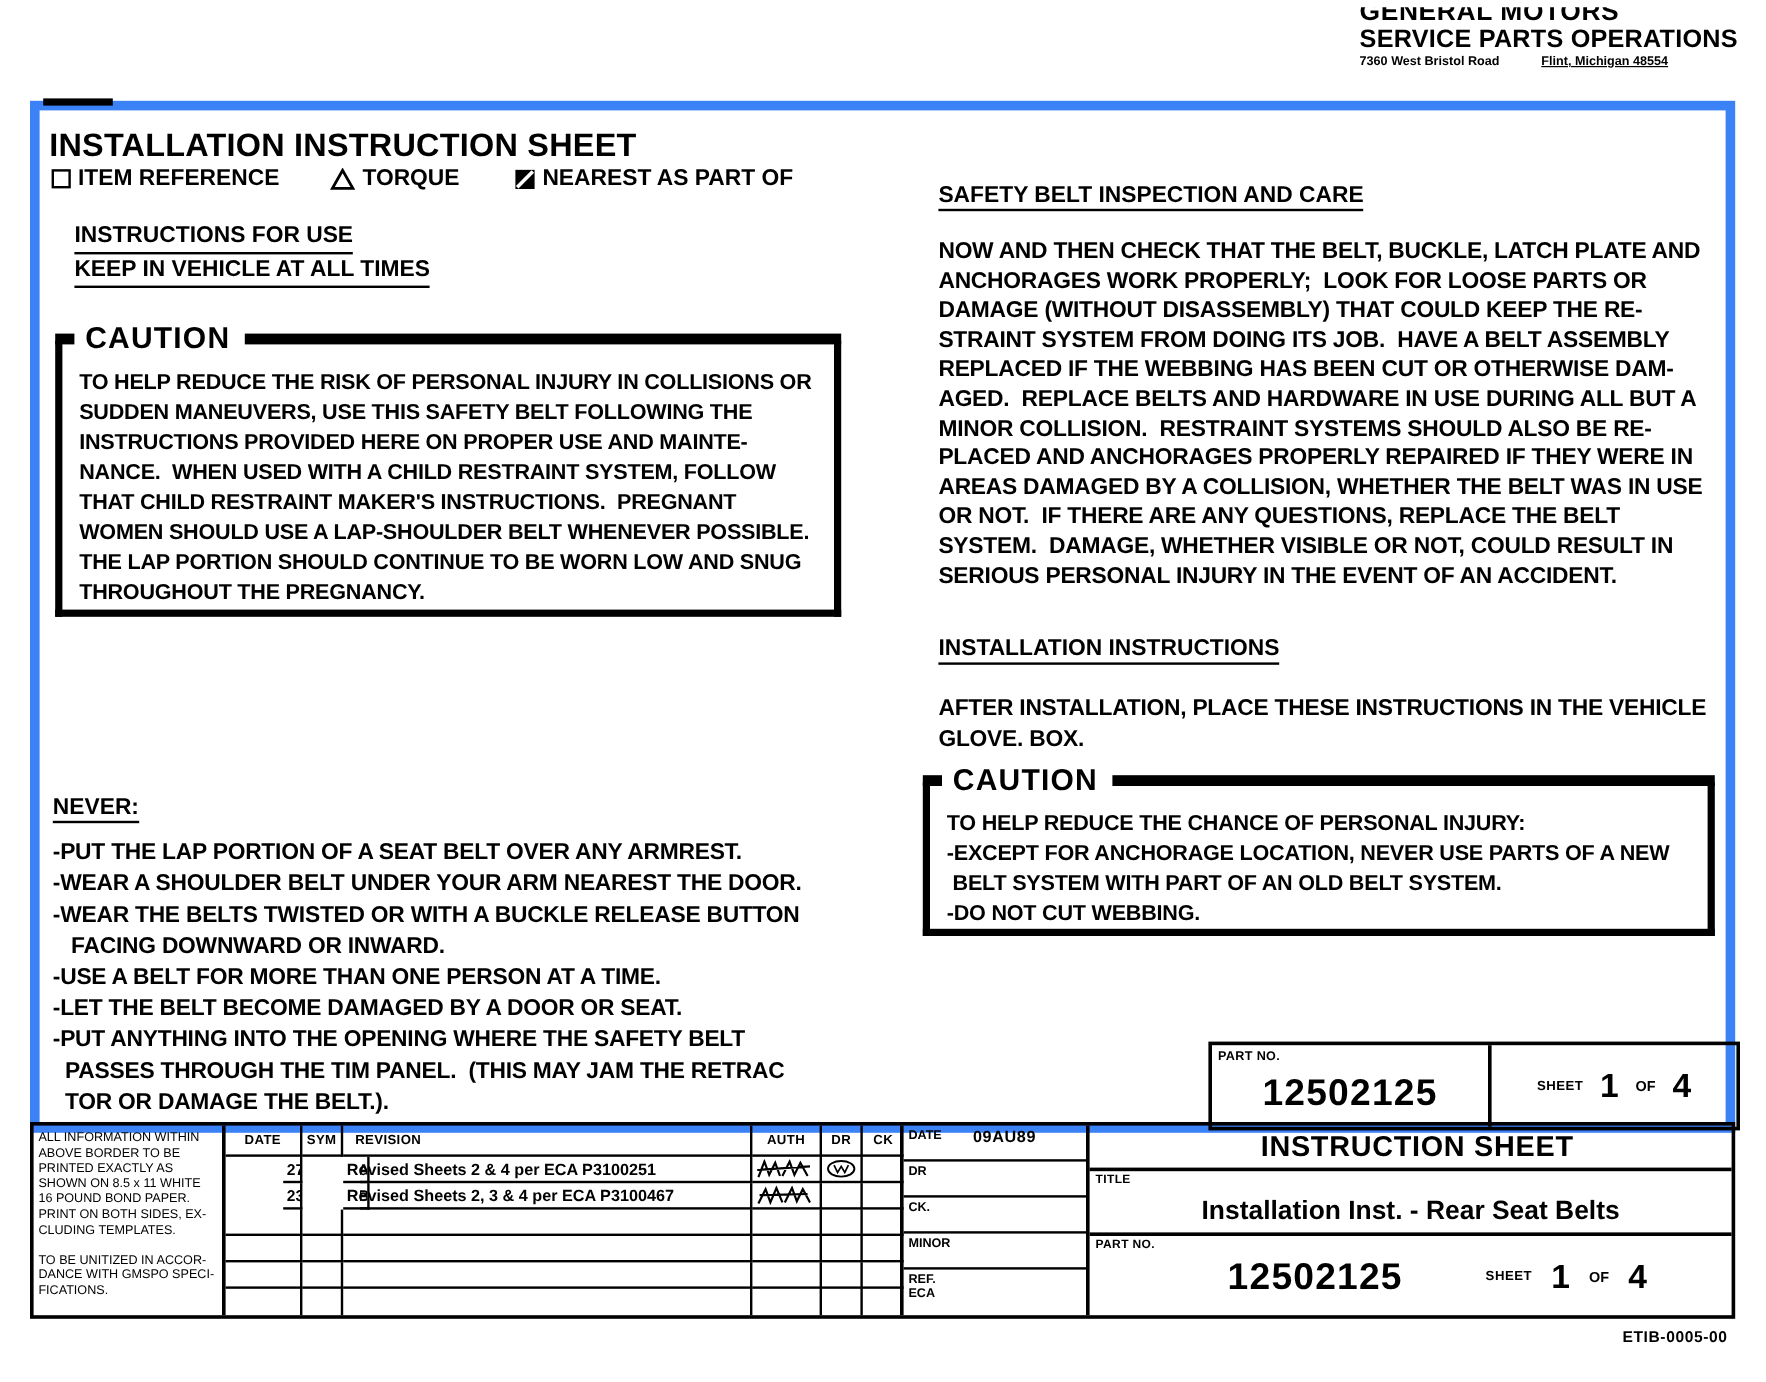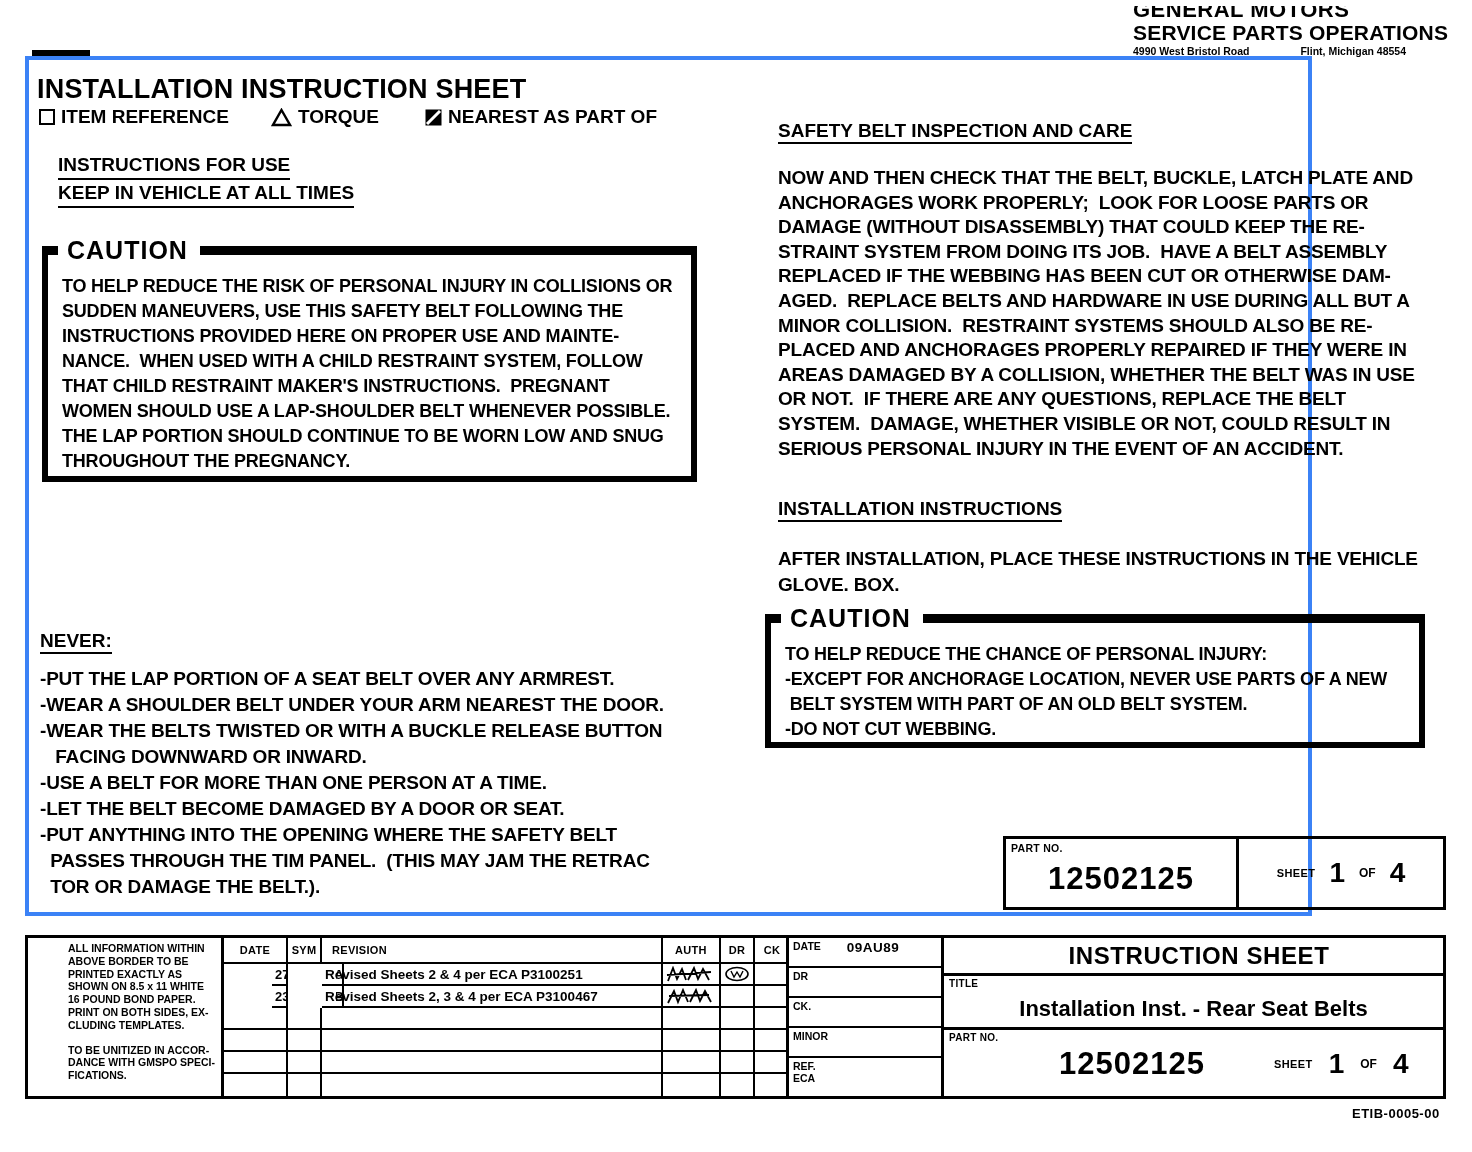--- a/index.html
+++ b/index.html
@@ -11,24 +11,24 @@
     -webkit-font-smoothing:antialiased;
   }
   .pre { white-space:pre-wrap; }
 
   
   .gm-head { position:absolute; left:1133px; top:6px; width:330px; }
   .gm-crop { height:16px; overflow:hidden; }
   .gm-crop .gm-co { font-size:22px; font-weight:bold; letter-spacing:0.5px; margin-top:-8px; line-height:24px; }
   .gm-div { font-size:21px; font-weight:bold; letter-spacing:0.2px; line-height:22px; }
   .gm-addr { font-size:10.5px; font-weight:bold; margin-top:1px; }
-  .gm-addr .a2 { margin-left:48px; }
-
-  
-  .sheet { position:absolute; left:25px; top:56px; width:1287px; height:860px; border:4px solid #3b82f6; }
+  .gm-addr .a2 { margin-left:32px;text-decoration:underline; }
+
+  
+  .sheet { position:absolute; left:25px; top:84px; width:1421px; height:860px; border:8px solid #3b82f6; }
   .scan-tab { position:absolute; left:3px; top:-10px; width:58px; height:6px; background:#000; }
 
   .page-title { position:absolute; left:8px; top:14px; font-size:27px; font-weight:bold; letter-spacing:0.2px; }
   .legend-item { position:absolute; top:46px; display:flex; align-items:center; gap:6px; font-size:19px; font-weight:bold; }
   .li-0 { left:10px; } .li-1 { left:242px; } .li-2 { left:396px; }
   .sq-open { width:16px; height:16px; border:2.5px solid #000; display:inline-block; }
 
   .use-head { position:absolute; left:29px; top:92px; font-size:19px; font-weight:bold; line-height:26px; }
   .u-line { border-bottom:2.5px solid #000; display:table; }
 
@@ -58,21 +58,21 @@
   .pb-left { width:233px; border-right:3px solid #000; position:relative; }
   .pb-label { position:absolute; top:3px; left:5px; font-size:10.5px; font-weight:bold; letter-spacing:0.3px; }
   .pb-num { position:absolute; left:0; right:0; top:22px; text-align:center; font-size:31px; font-weight:bold; letter-spacing:1px; }
   .pb-right { flex:1; display:flex; align-items:center; justify-content:center; gap:14px; }
   .sh-lab { font-size:11px; font-weight:bold; letter-spacing:0.4px; }
   .sh-big { font-size:28px; font-weight:bold; }
   .sh-of { font-size:12px; font-weight:bold; }
 
   
   .tb { position:absolute; left:25px; top:935px; width:1421px; height:164px; border:3px solid #000; display:flex; }
-  .tb-notes { width:160px; border-right:3px solid #000; padding:4px 3px 2px 4px; font-size:10.5px; font-weight:bold; line-height:12.8px;margin-left:36px; }
+  .tb-notes { width:160px; border-right:3px solid #000; padding:4px 3px 2px 4px; font-size:10.5px; font-weight:normal; line-height:12.8px; }
   .tb-notes .n2 { margin-top:12px; }
 
   .tb-rev { width:565px; border-right:3px solid #000; display:grid;
             grid-template-columns:64px 34px 341px 58px 34px 34px;
             grid-template-rows:26px 22px 22px 22px 22px 22px 22px; }
   .rc { border-right:2px solid #000; border-bottom:2px solid #000; overflow:hidden; font-weight:bold; padding:1px 3px; position:relative; }
   .rc.last-c { border-right:none; }
   .rc.last-r { border-bottom:none; }
   .rh { display:flex; align-items:center; justify-content:center; font-size:11px; letter-spacing:0.3px; }
   .rh.rev-h { justify-content:flex-start; padding-left:10px; }
@@ -102,21 +102,21 @@
 </style>
 </head>
 <body>
 
 <div class="gm-head">
   <div class="gm-crop">
     <div class="gm-co">GENERAL MOTORS</div>
   </div>
   <div class="gm-div">SERVICE PARTS OPERATIONS</div>
   <div class="gm-addr">
-    <span>4990 West Bristol Road</span>
+    <span>7360 West Bristol Road</span>
     <span class="a2">Flint, Michigan  48554</span>
   </div>
 </div>
 
 <div class="sheet">
   <div class="scan-tab"></div>
 
   <div class="page-title">INSTALLATION INSTRUCTION SHEET</div>
 
   <div class="legend-item li-0">

